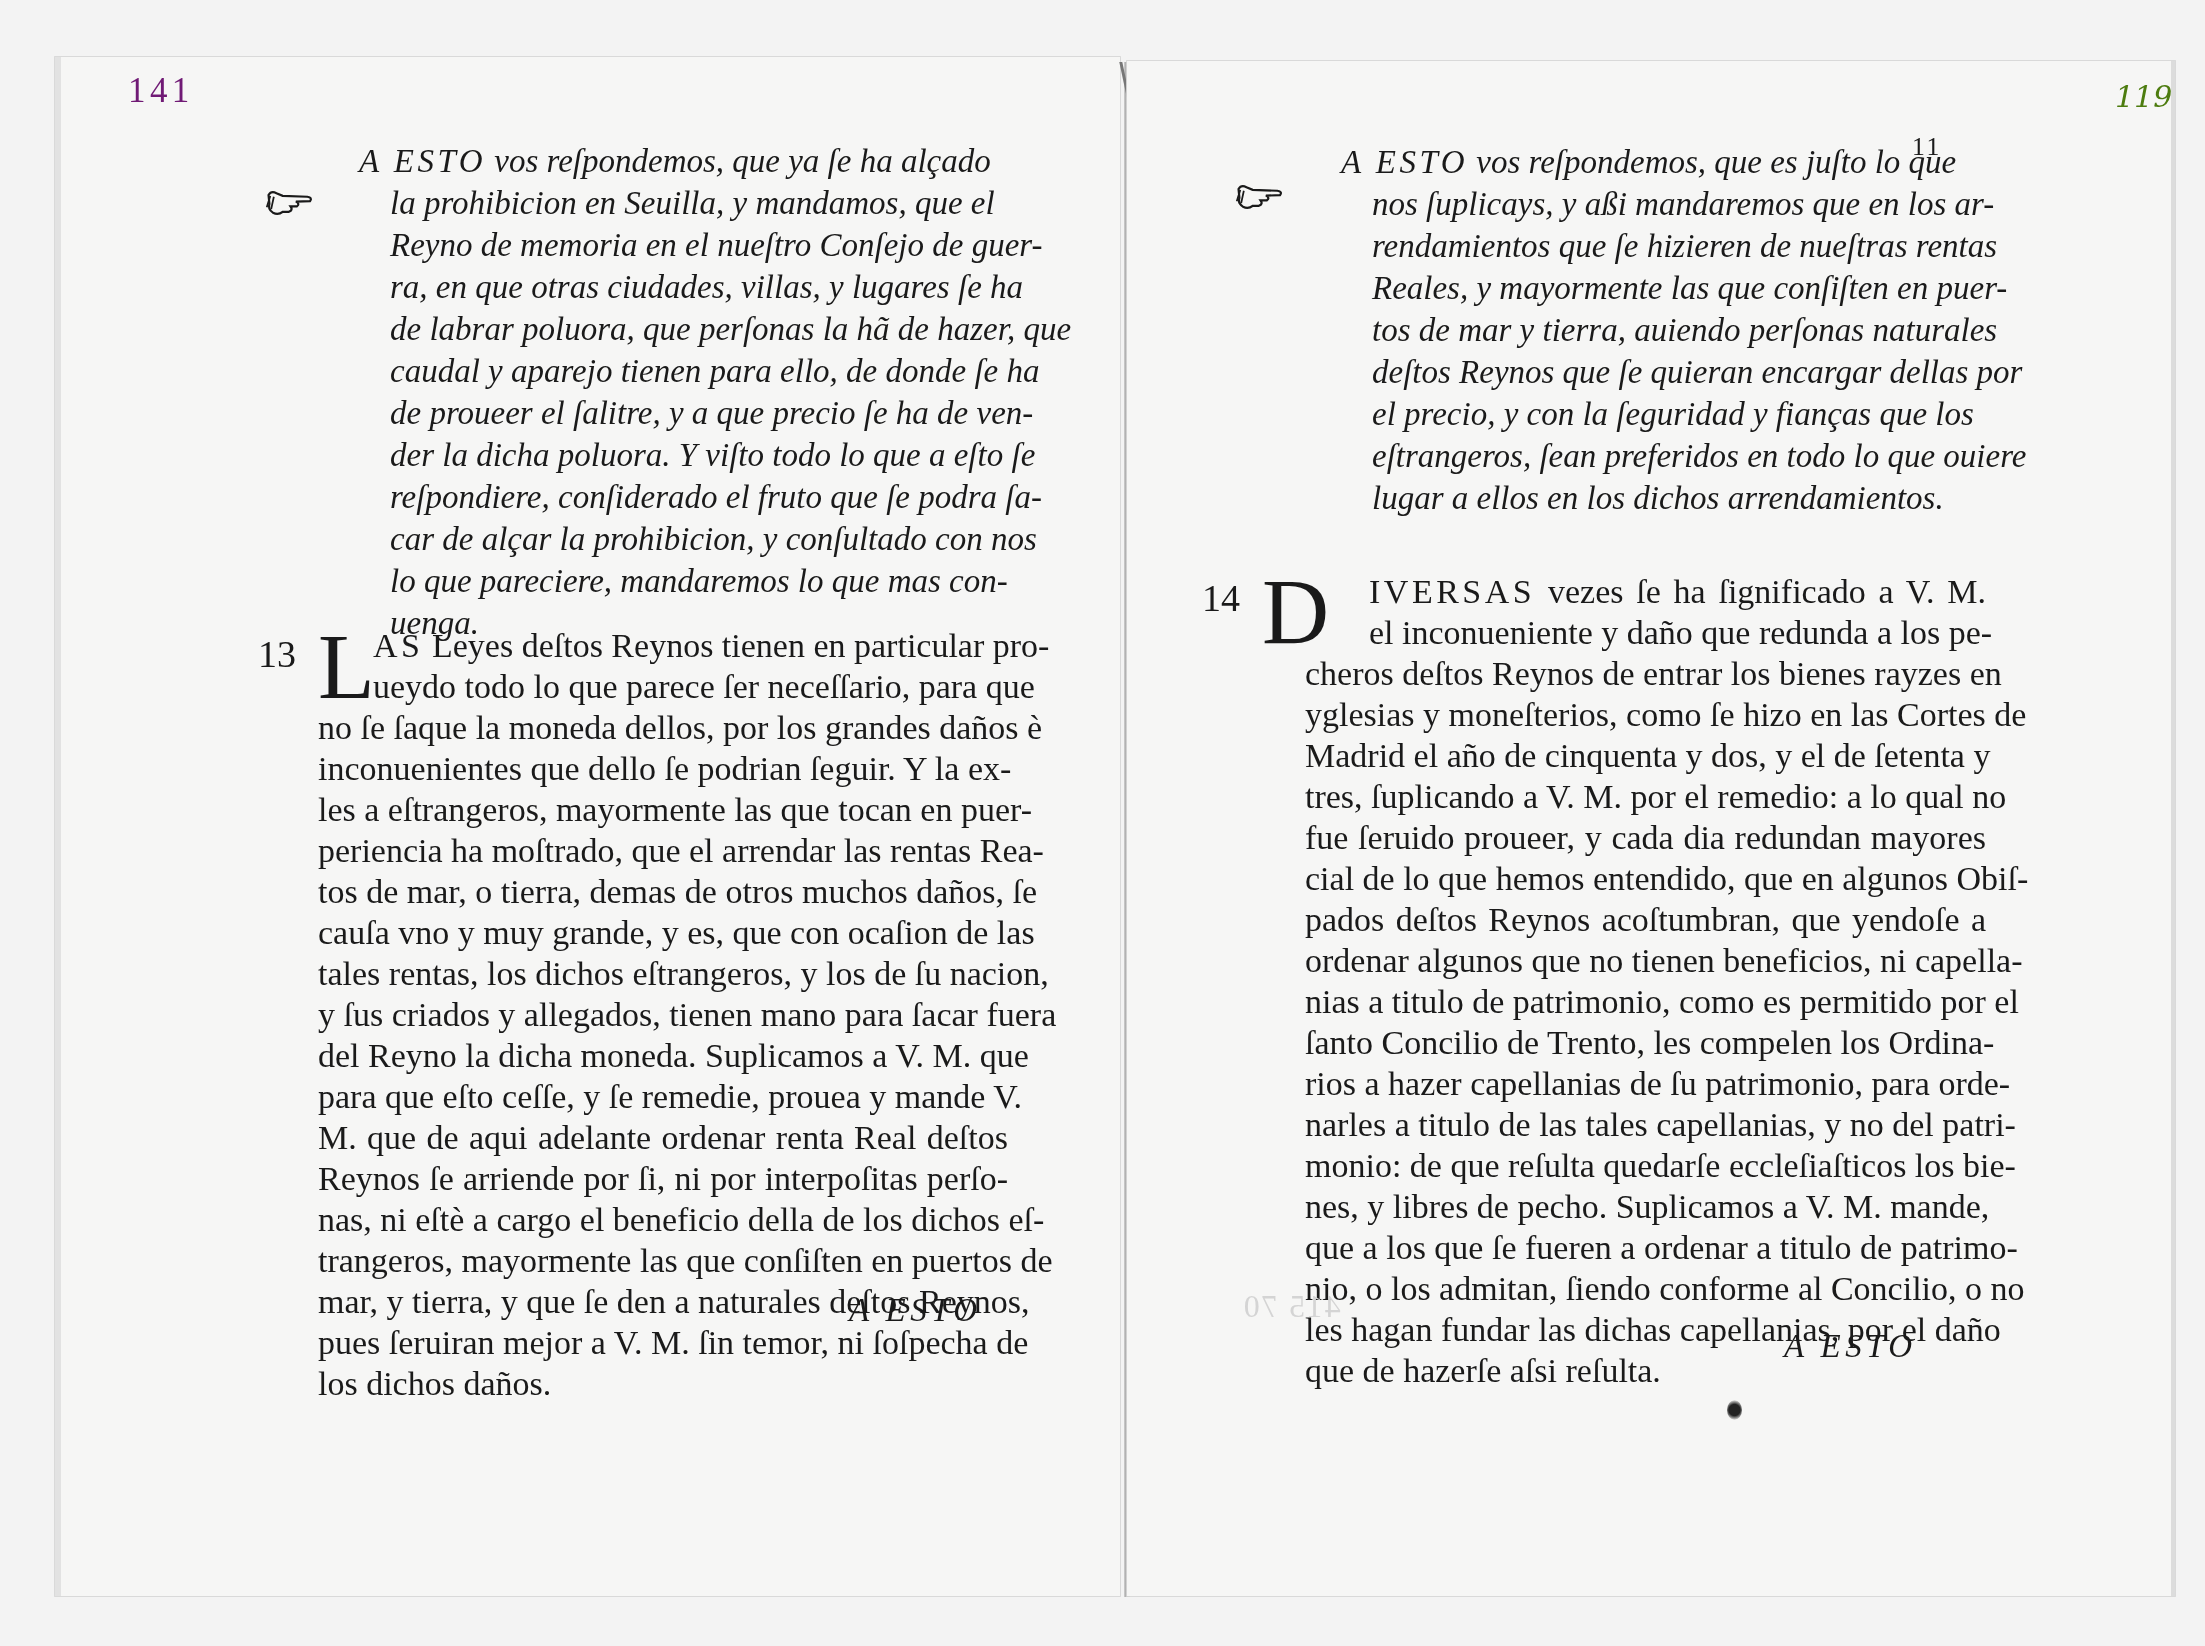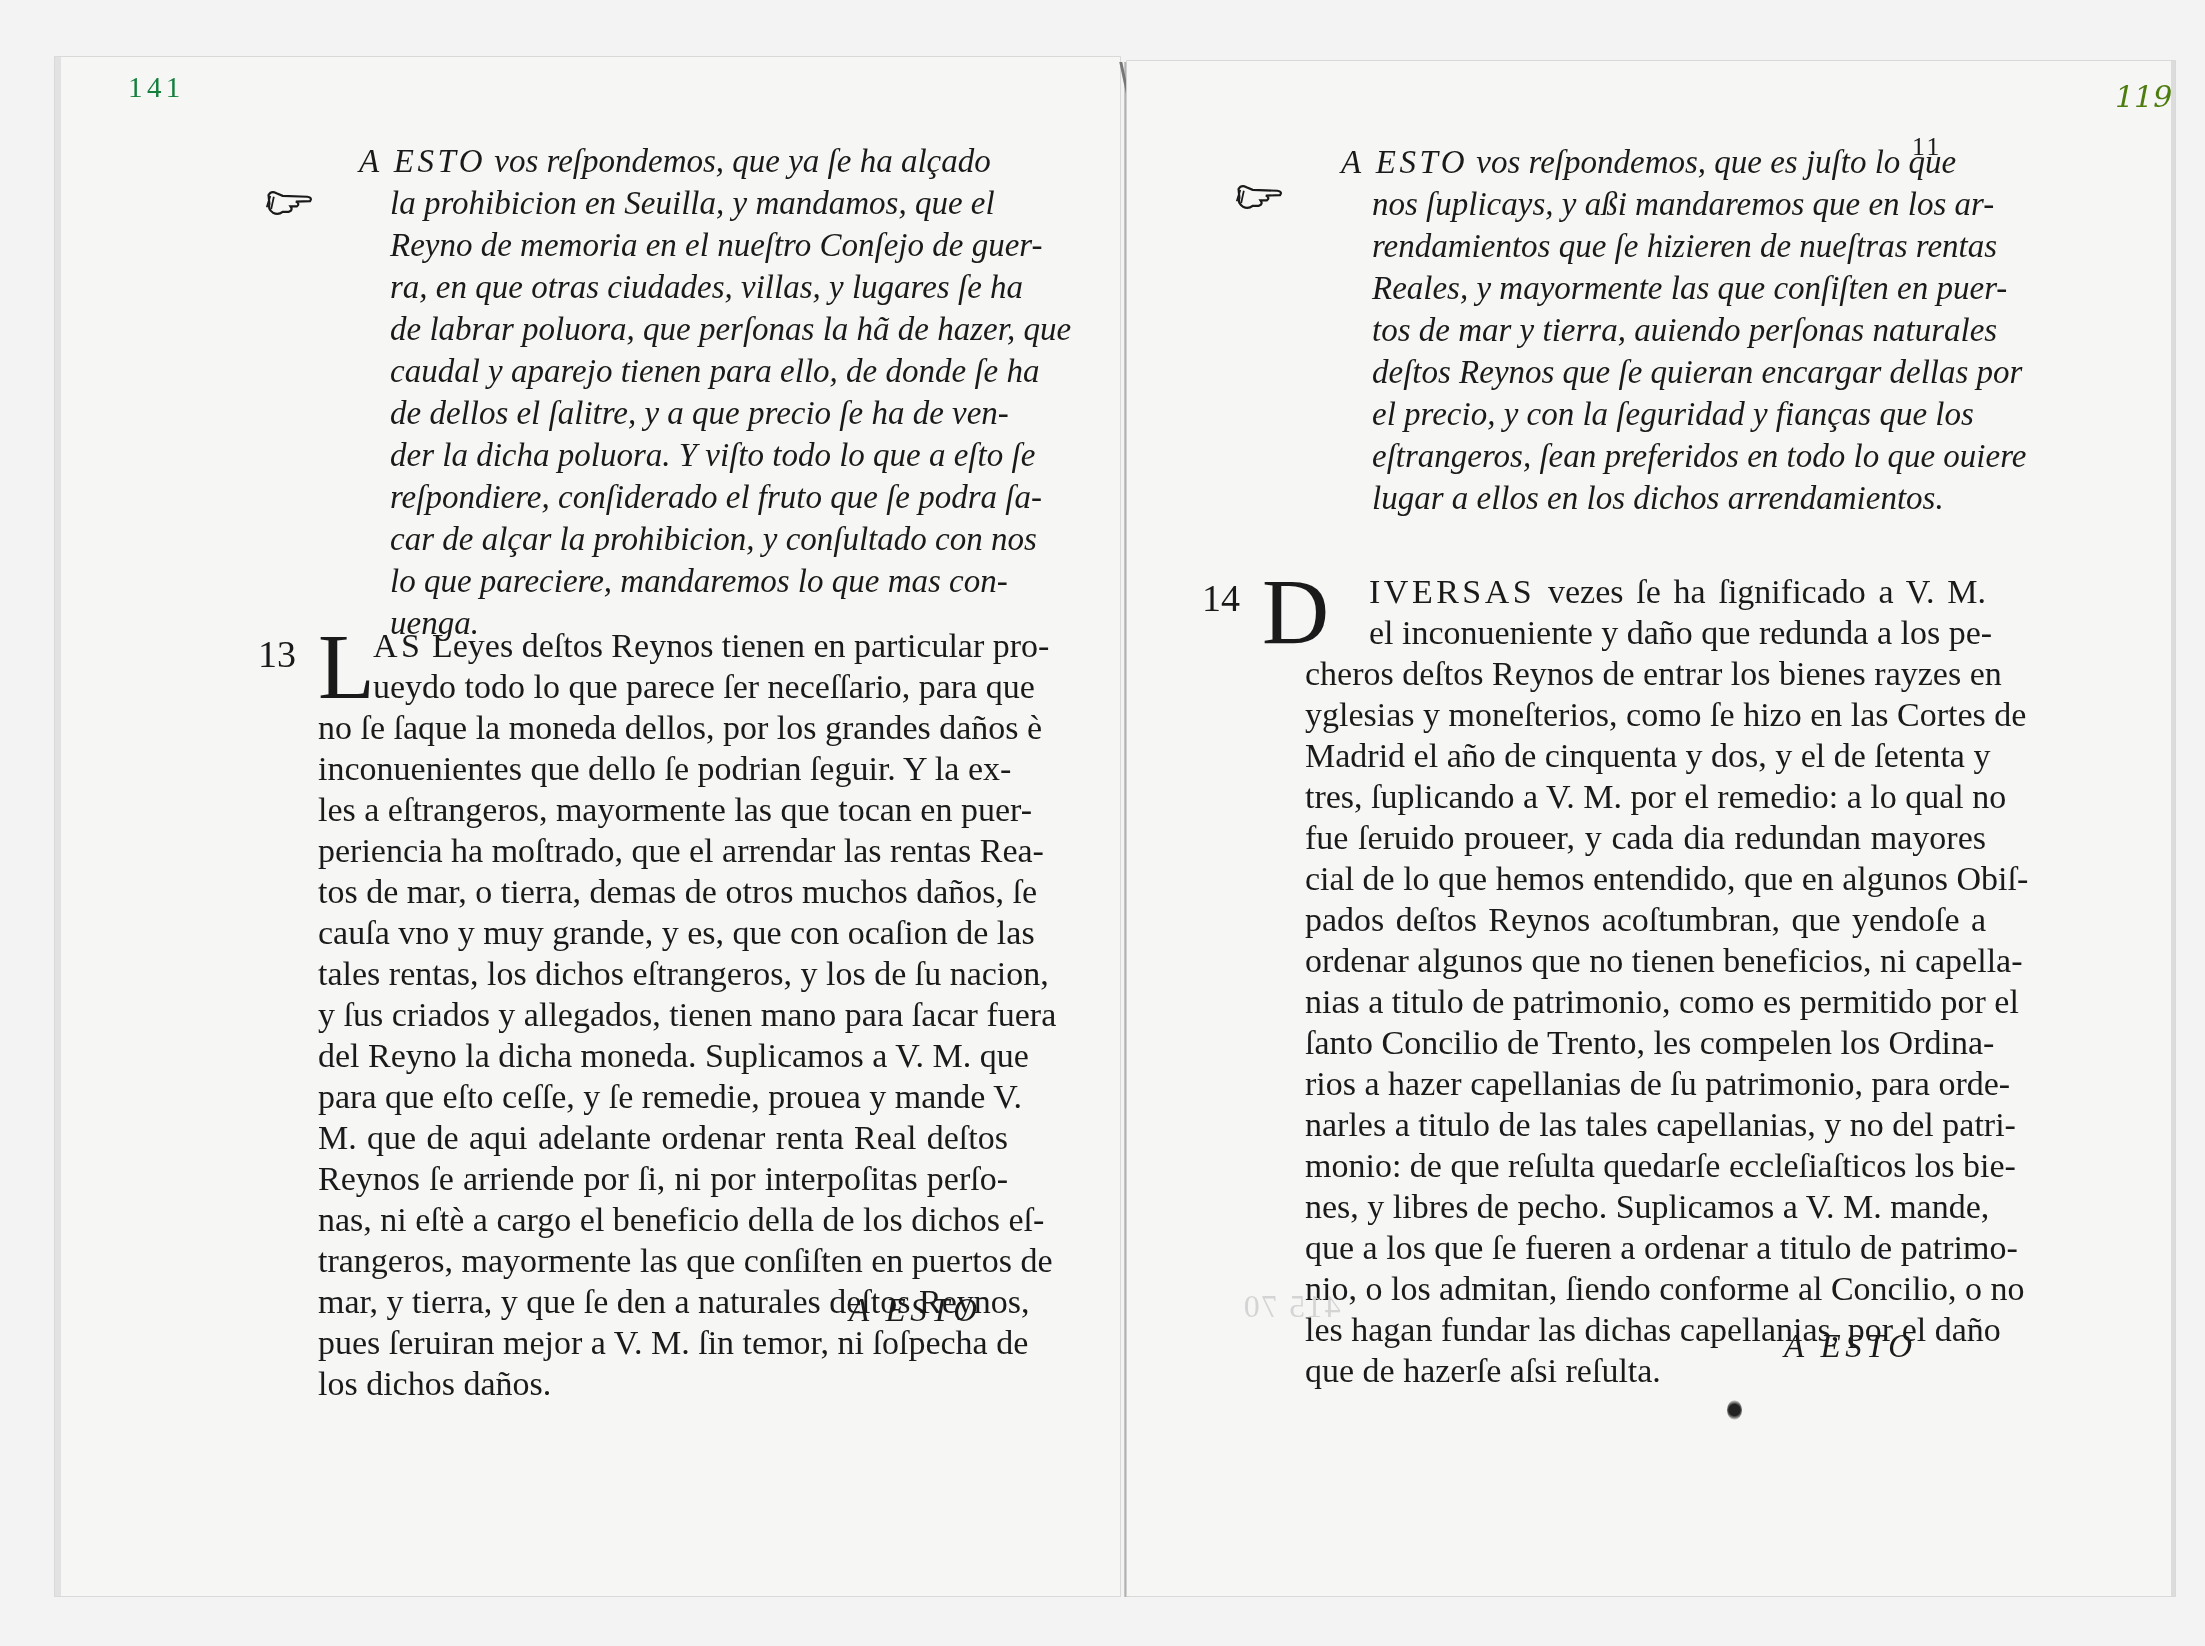--- a/index.html
+++ b/index.html
@@ -46,21 +46,21 @@
   .catchword {
     position: absolute; font-style: italic; font-size: 33px; letter-spacing: 4.4px;
   }
   .folio {
     position: absolute; font-style: italic; font-size: 30px;
     font-family: "DejaVu Serif", serif; color: #4d7c0f;
   }
   .sig-number { position: absolute; font-size: 25.6px; letter-spacing: 2.6px; }
   .hand-icon { position: absolute; width: 53px; height: 31px; }
   .faint-mark {
-    position: absolute; font-size: 29px; color: #15803d; letter-spacing: 4.4px;
+    position: absolute; font-size: 35px; color: #701a75; letter-spacing: 4.4px;
   }
   .bleed {
     position: absolute; font-size: 32px; color: #d4d4d4; transform: scaleX(-1);
     letter-spacing: 1.8px;
   }
   .ink-blot {
     position: absolute; width: 15px; height: 20px; border-radius: 50%;
     background: radial-gradient(circle, #222 45%, rgba(40,40,40,0.2) 75%, transparent 80%);
   }
 </style>
@@ -83,21 +83,21 @@
   <span class="line" style="padding-left:0;">
     <span class="lead">A ESTO</span>
     <span>vos reſpondemos, que ya ſe ha alçado</span>
   </span>
   <div style="padding-left:31px;">
     <span class="line">la prohibicion en Seuilla, y mandamos, que el</span>
     <span class="line">Reyno de memoria en el nueſtro Conſejo de guer-</span>
     <span class="line">ra, en que otras ciudades, villas, y lugares ſe ha</span>
     <span class="line">de labrar poluora, que perſonas la hã de hazer, que</span>
     <span class="line">caudal y aparejo tienen para ello, de donde ſe ha</span>
-    <span class="line">de dellos el ſalitre, y a que precio ſe ha de ven-</span>
+    <span class="line">de proueer el ſalitre, y a que precio ſe ha de ven-</span>
     <span class="line">der la dicha poluora. Y viſto todo lo que a eſto ſe</span>
     <span class="line">reſpondiere, conſiderado el fruto que ſe podra ſa-</span>
     <span class="line">car de alçar la prohibicion, y conſultado con nos</span>
     <span class="line">lo que pareciere, mandaremos lo que mas con-</span>
     <span class="line last-line">uenga.</span>
   </div>
 </div>
 
 <div class="section-number" style="left:258px; top:635px;">13</div>
 <div class="dropcap" style="left:318px; top:620px;">L</div>

